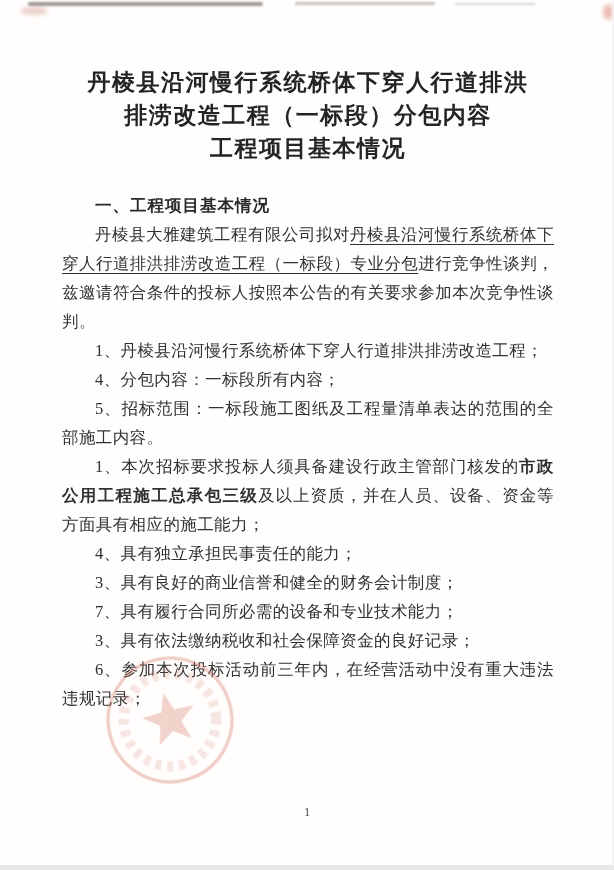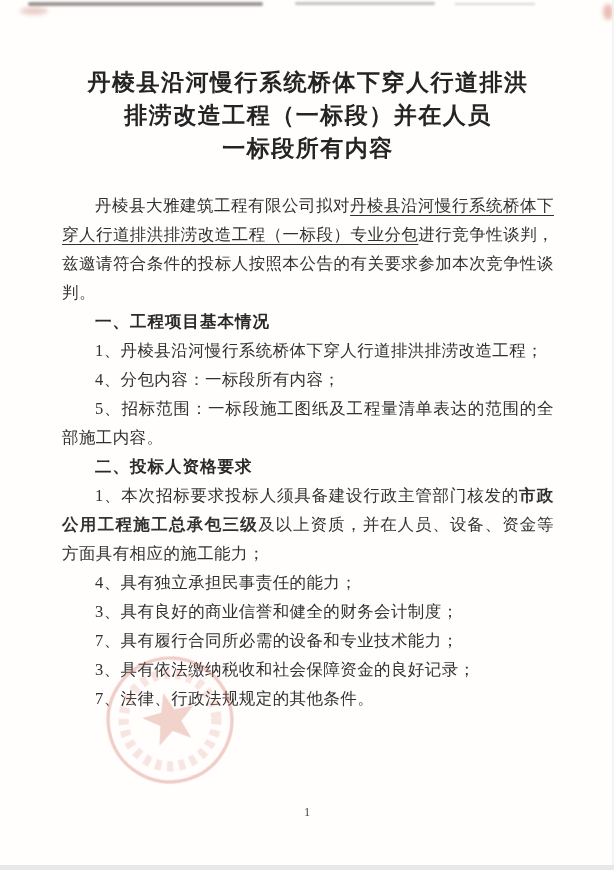--- a/index.html
+++ b/index.html
@@ -111,39 +111,38 @@
 
   <div class="streak-a"></div>
   <div class="streak-b"></div>
   <div class="streak-c"></div>
   <div class="dot-left"></div>
   <div class="dot-right"></div>
 
   <div class="content">
     <h1 class="title">
       <span class="tline">丹棱县沿河慢行系统桥体下穿人行道排洪</span>
-      <span class="tline">排涝改造工程（一标段）并在人员</span>
-      <span class="tline">一标段所有内容</span>
+      <span class="tline">排涝改造工程（一标段）分包内容</span>
+      <span class="tline">工程项目基本情况</span>
     </h1>
 
     <div class="body-text">
+      <p class="para heading">一、工程项目基本情况</p>
+
       <p class="para"><span>丹棱县大雅建筑工程有限公司拟对</span><u class="uline">丹棱县沿河慢行系统桥体下穿人行道排洪排涝改造工程（一标段）专业分包</u><span>进行竞争性谈判，兹邀请符合条件的投标人按照本公告的有关要求参加本次竞争性谈判。</span></p>
-
-      <p class="para heading">一、工程项目基本情况</p>
       <p class="para">1、丹棱县沿河慢行系统桥体下穿人行道排洪排涝改造工程；</p>
       <p class="para">4、分包内容：一标段所有内容；</p>
       <p class="para">5、招标范围：一标段施工图纸及工程量清单表达的范围的全部施工内容。</p>
 
-      <p class="para heading">二、投标人资格要求</p>
       <p class="para"><span>1、本次招标要求投标人须具备建设行政主管部门核发的</span><b>市政公用工程施工总承包三级</b><span>及以上资质，并在人员、设备、资金等方面具有相应的施工能力；</span></p>
       <p class="para">4、具有独立承担民事责任的能力；</p>
       <p class="para">3、具有良好的商业信誉和健全的财务会计制度；</p>
       <p class="para">7、具有履行合同所必需的设备和专业技术能力；</p>
       <p class="para">3、具有依法缴纳税收和社会保障资金的良好记录；</p>
-      <p class="para">7、法律、行政法规规定的其他条件。</p>
+      <p class="para">6、参加本次投标活动前三年内，在经营活动中没有重大违法违规记录；</p>
     </div>
   </div>
 
   <svg class="seal" viewBox="0 0 132 132" xmlns="http://www.w3.org/2000/svg">
     <defs>
       <filter id="sealblur" x="-20%" y="-20%" width="140%" height="140%">
         <feGaussianBlur stdDeviation="0.7"></feGaussianBlur>
       </filter>
     </defs>
     <g filter="url(#sealblur)">

